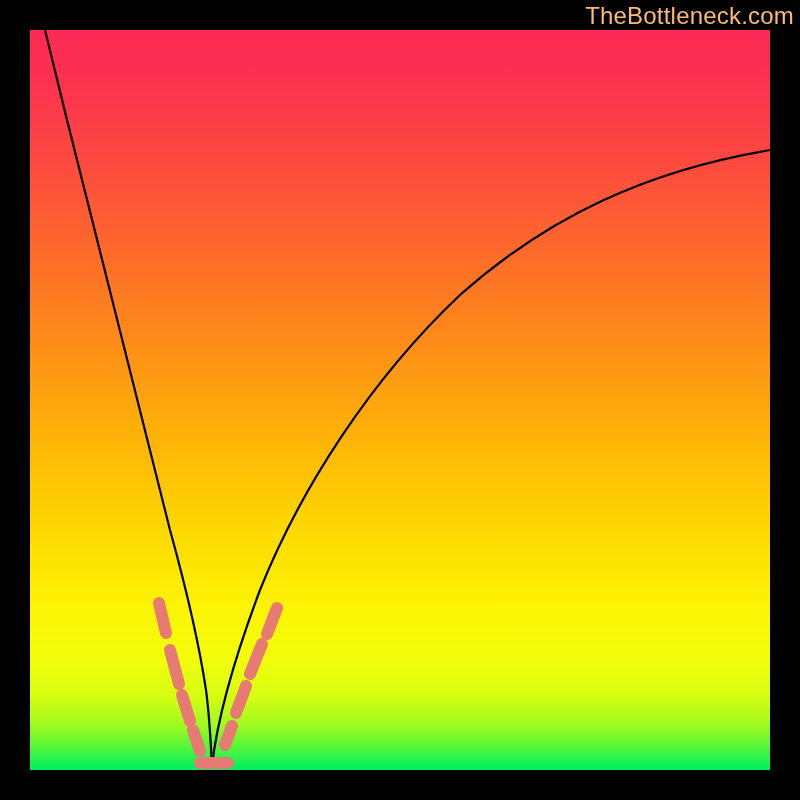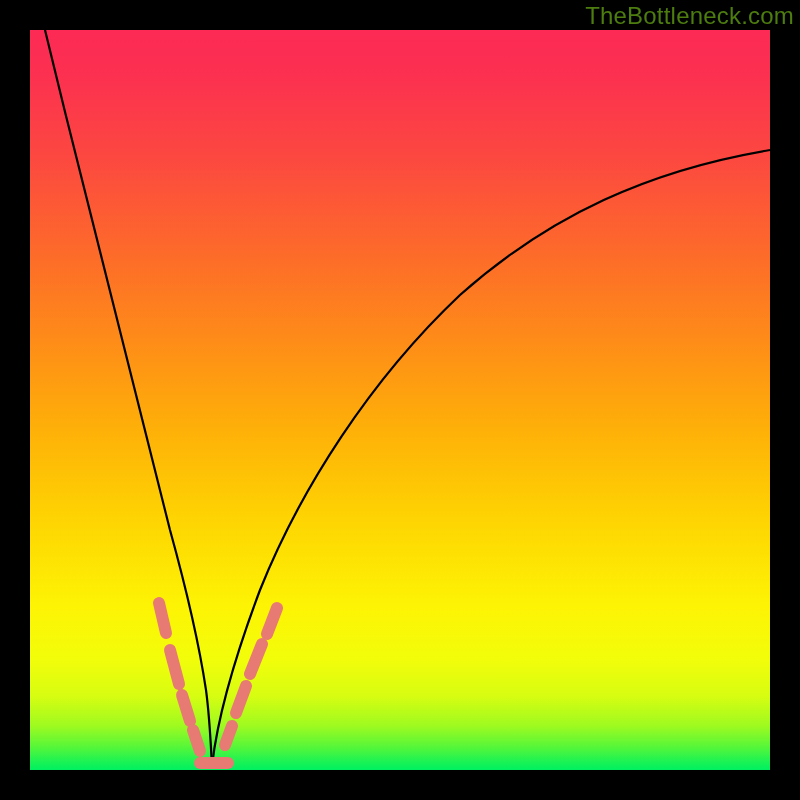--- a/index.html
+++ b/index.html
@@ -41,21 +41,21 @@
       #9ffa20 94%,
       #53f63a 97%,
       #17f256 99%,
       #00f061 100%
     );
   }
   .watermark {
     position: absolute;
     top: 2px;
     right: 6px;
-    color: #4d7c0f;
+    color: #fdba74;
     font-size: 24px;
     font-weight: 400;
     letter-spacing: 0.2px;
     user-select: none;
   }
   svg.curves {
     position: absolute;
     left: 0;
     top: 0;
     width: 740px;

